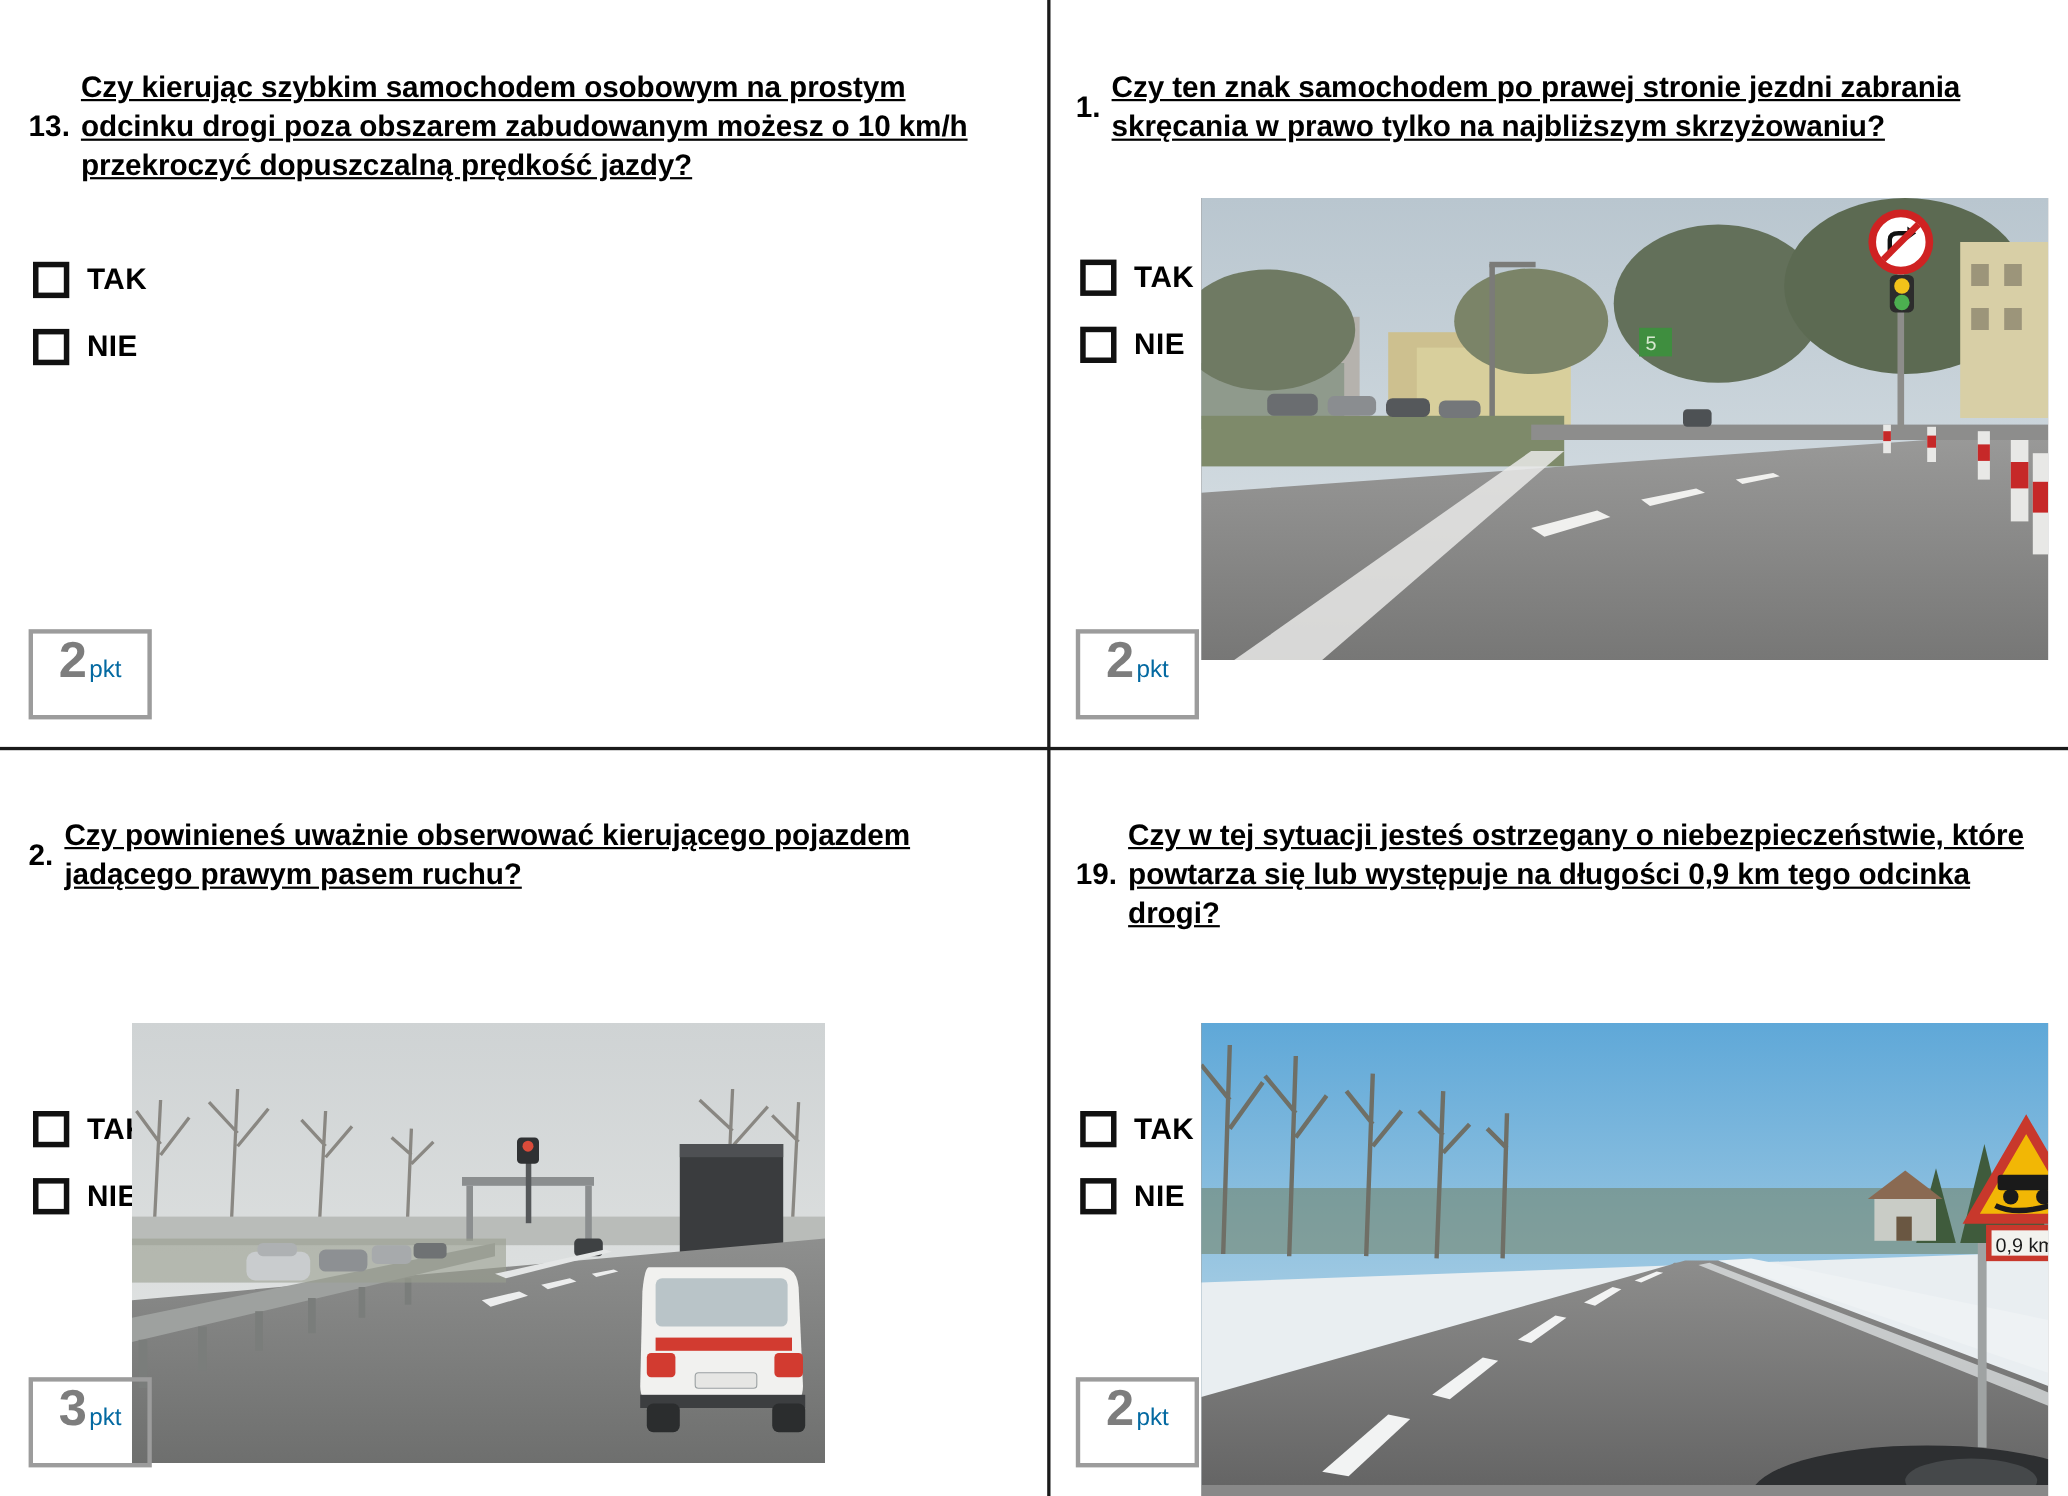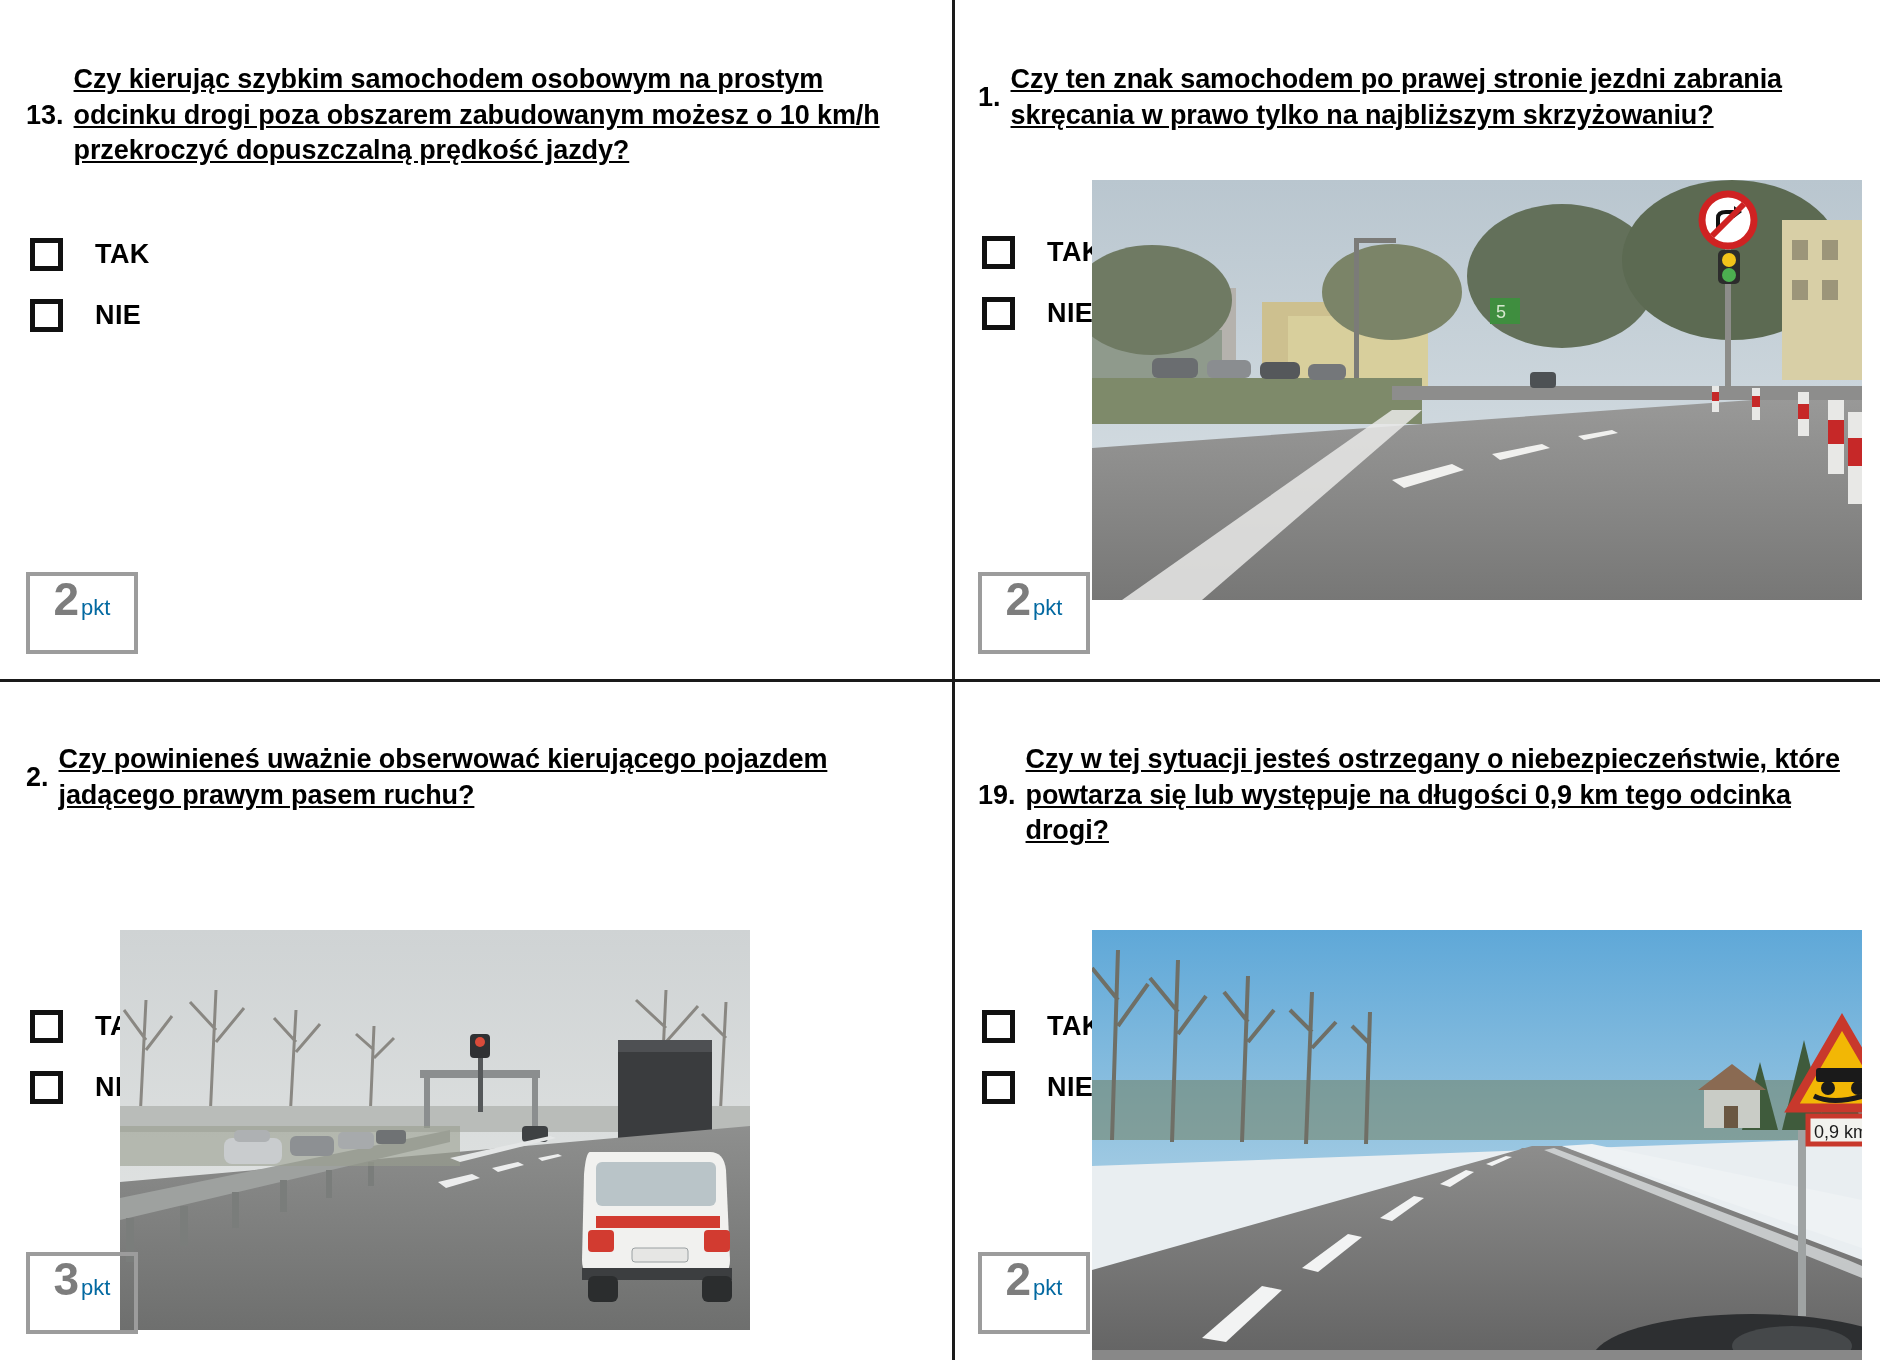--- a/index.html
+++ b/index.html
@@ -57,21 +57,21 @@
     letter-spacing: -0.1px;
     text-decoration: underline;
   }
   .answers {
     position: absolute;
     left: 30px;
   }
   .ans-row {
     display: flex;
     align-items: center;
-    gap: 32px;
+    gap: 16px;
     margin-bottom: 28px;
   }
   .checkbox {
     width: 33px; height: 33px;
     border: 5px solid #111;
     background: #fff;
     flex: 0 0 auto;
   }
   .ans-label {
     font-size: 27px;

